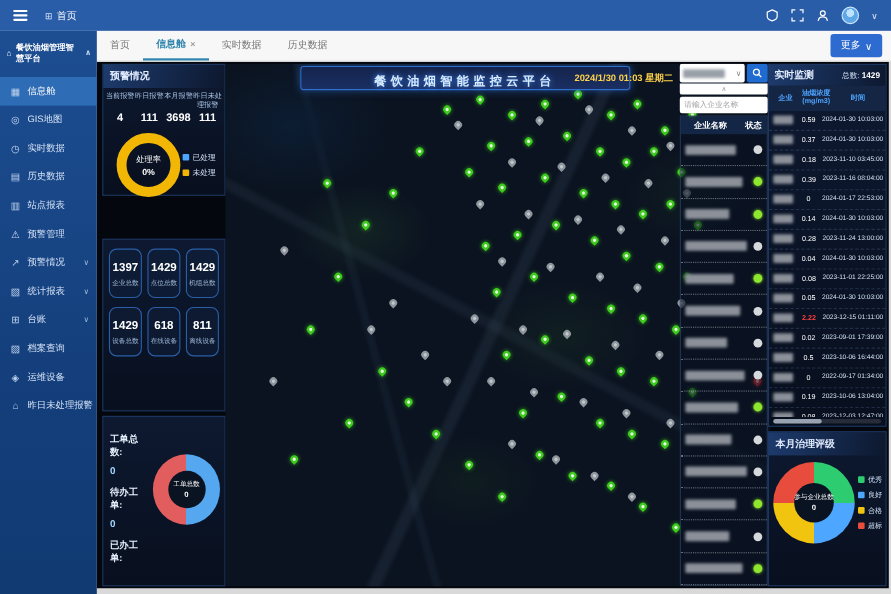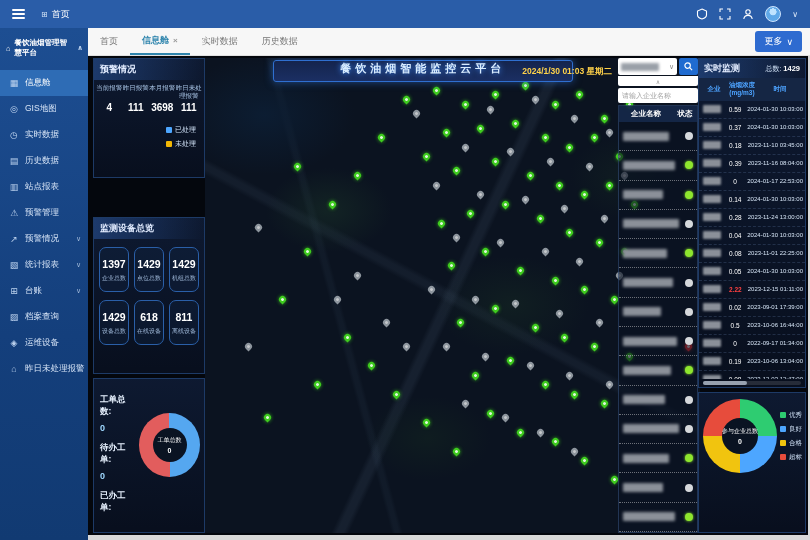--- a/index.html
+++ b/index.html
@@ -93,21 +93,21 @@
       radial-gradient(90px 60px at 25% 32%, rgba(30,60,42,.4), transparent 70%),
       radial-gradient(110px 70px at 62% 52%, rgba(26,52,36,.35), transparent 70%),
       radial-gradient(90px 60px at 45% 80%, rgba(22,46,32,.35), transparent 70%),
       radial-gradient(80px 60px at 85% 25%, rgba(26,50,36,.3), transparent 70%),
       linear-gradient(115deg, transparent 48.5%, rgba(80,100,125,.16) 49.3%, rgba(80,100,125,.16) 50.2%, transparent 51%),
       linear-gradient(28deg, transparent 48.5%, rgba(80,100,125,.13) 49.3%, rgba(80,100,125,.13) 50%, transparent 50.8%),
       linear-gradient(75deg, transparent 30%, rgba(70,95,120,.1) 30.6%, rgba(70,95,120,.1) 31.2%, transparent 31.8%),
       #0b1320; }
   .map-banner { position:absolute; left:44%; top:2px; transform:translateX(-50%); width:300px; height:22px;
     background:linear-gradient(180deg,#14244d,#1b2f63); border:1px solid #2f6fd0; border-radius:3px;
-    display:flex; align-items:flex-start; justify-content:center; box-shadow:0 0 8px rgba(47,111,208,.6); }
+    display:flex; align-items:flex-end; justify-content:center; box-shadow:0 0 8px rgba(47,111,208,.6); }
   .map-banner span { font-size:11px; font-weight:bold; color:#d8ecff; letter-spacing:4px;
     text-shadow:0 0 6px #3d8bff; }
   .map-datetime { position:absolute; right:88px; top:8px; font-size:8.5px; font-weight:bold; color:#ffd24a; }
   .pin { position:absolute; width:7px; height:7px; border-radius:50% 50% 50% 0;
     transform:rotate(-45deg); cursor:pointer; }
   .pin::after { content:""; position:absolute; inset:2px; border-radius:50%; background:rgba(255,255,255,.85); }
   .pin.g { background:#3ecb1e; box-shadow:0 0 4px rgba(62,203,30,.8); }
   .pin.e { background:#aeb6bd; opacity:.8; }
   .pin.r { background:#ff2d2d; box-shadow:0 0 4px rgba(255,45,45,.9); }
 
@@ -296,35 +296,38 @@
           <div class="alarm-stat">
             <div class="lb">本月报警</div>
             <div class="vl">3698</div>
           </div>
           <div class="alarm-stat">
             <div class="lb">昨日未处理报警</div>
             <div class="vl">111</div>
           </div>
         </div>
       <div class="alarm-bottom">
+        <div class="ring" id="alarm-ring" style="border-color: rgb(242, 183, 5);">
+          <span class="rl">处理率</span>
+          <span class="rv">0%</span>
+        </div>
         <div class="alarm-legend" id="alarm-legend">
             <div class="lg-item">
               <span class="lg-sq" style="background: rgb(77, 166, 255);"></span>
               <span>已处理</span>
             </div>
             <div class="lg-item">
               <span class="lg-sq" style="background: rgb(242, 183, 5);"></span>
               <span>未处理</span>
             </div>
           </div>
       </div>
     </div>
 
     <div class="panel p-device">
-      <div class="panel-title">监测设备总览</div>
       <div class="card-grid" id="device-cards">
           <div class="dev-card">
             <div class="vl">1397</div>
             <div class="lb">企业总数</div>
           </div>
           <div class="dev-card">
             <div class="vl">1429</div>
             <div class="lb">点位总数</div>
           </div>
           <div class="dev-card">
@@ -655,20 +658,21 @@
             <span class="vl">0.08</span>
             <span class="tm">2023-12-03 12:47:00</span>
           </div>
         </div>
       <div class="rt-scroll">
           <span class="thumb"></span>
         </div>
     </div>
 
     <div class="panel p-rating">
+      <div class="panel-title">本月治理评级</div>
       <div class="rating-body">
         <div class="donut rating-donut" id="rating-donut" style="background: conic-gradient(rgb(46, 204, 113) 0deg, rgb(46, 204, 113) 25%, rgb(77, 166, 255) 25%, rgb(77, 166, 255) 50%, rgb(241, 196, 15) 50%, rgb(241, 196, 15) 75%, rgb(231, 76, 60) 75%, rgb(231, 76, 60) 100%);">
           <div class="hole">
             <span class="hl">参与企业总数</span>
             <span class="hv">0</span>
           </div>
         </div>
         <div class="rating-legend" id="rating-legend">
             <div class="lg-item">
               <span class="lg-sq" style="background: rgb(46, 204, 113);"></span>

